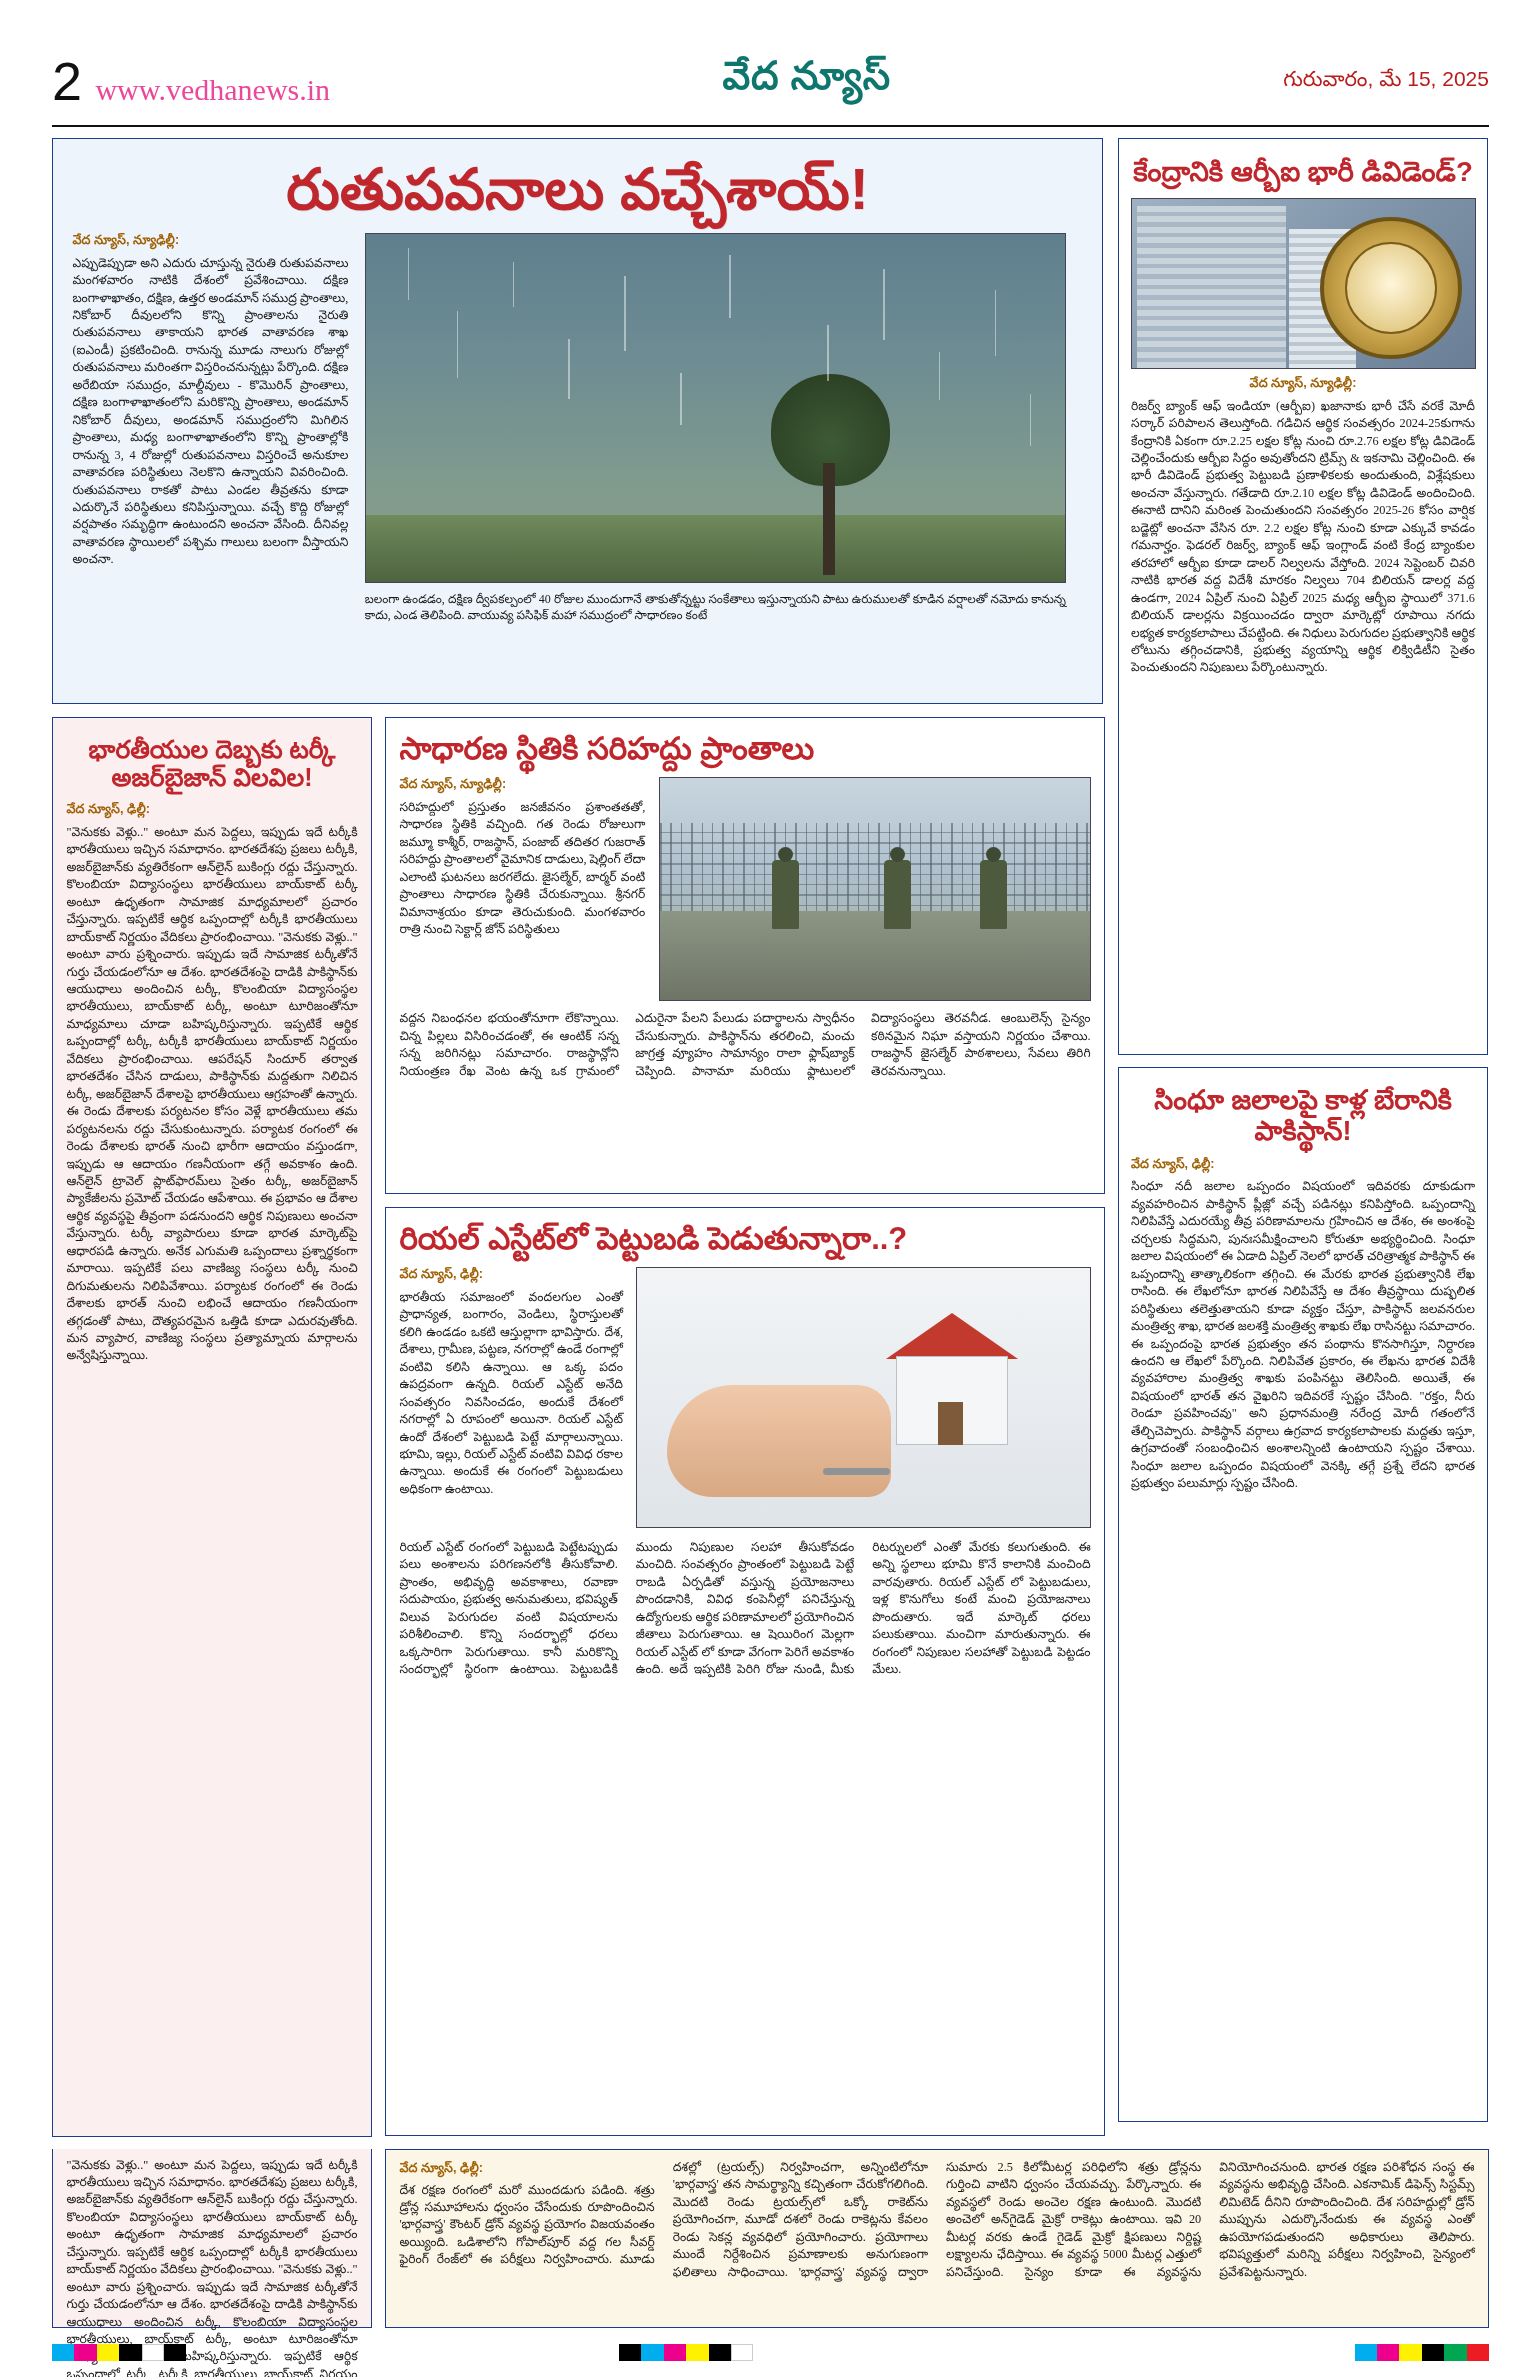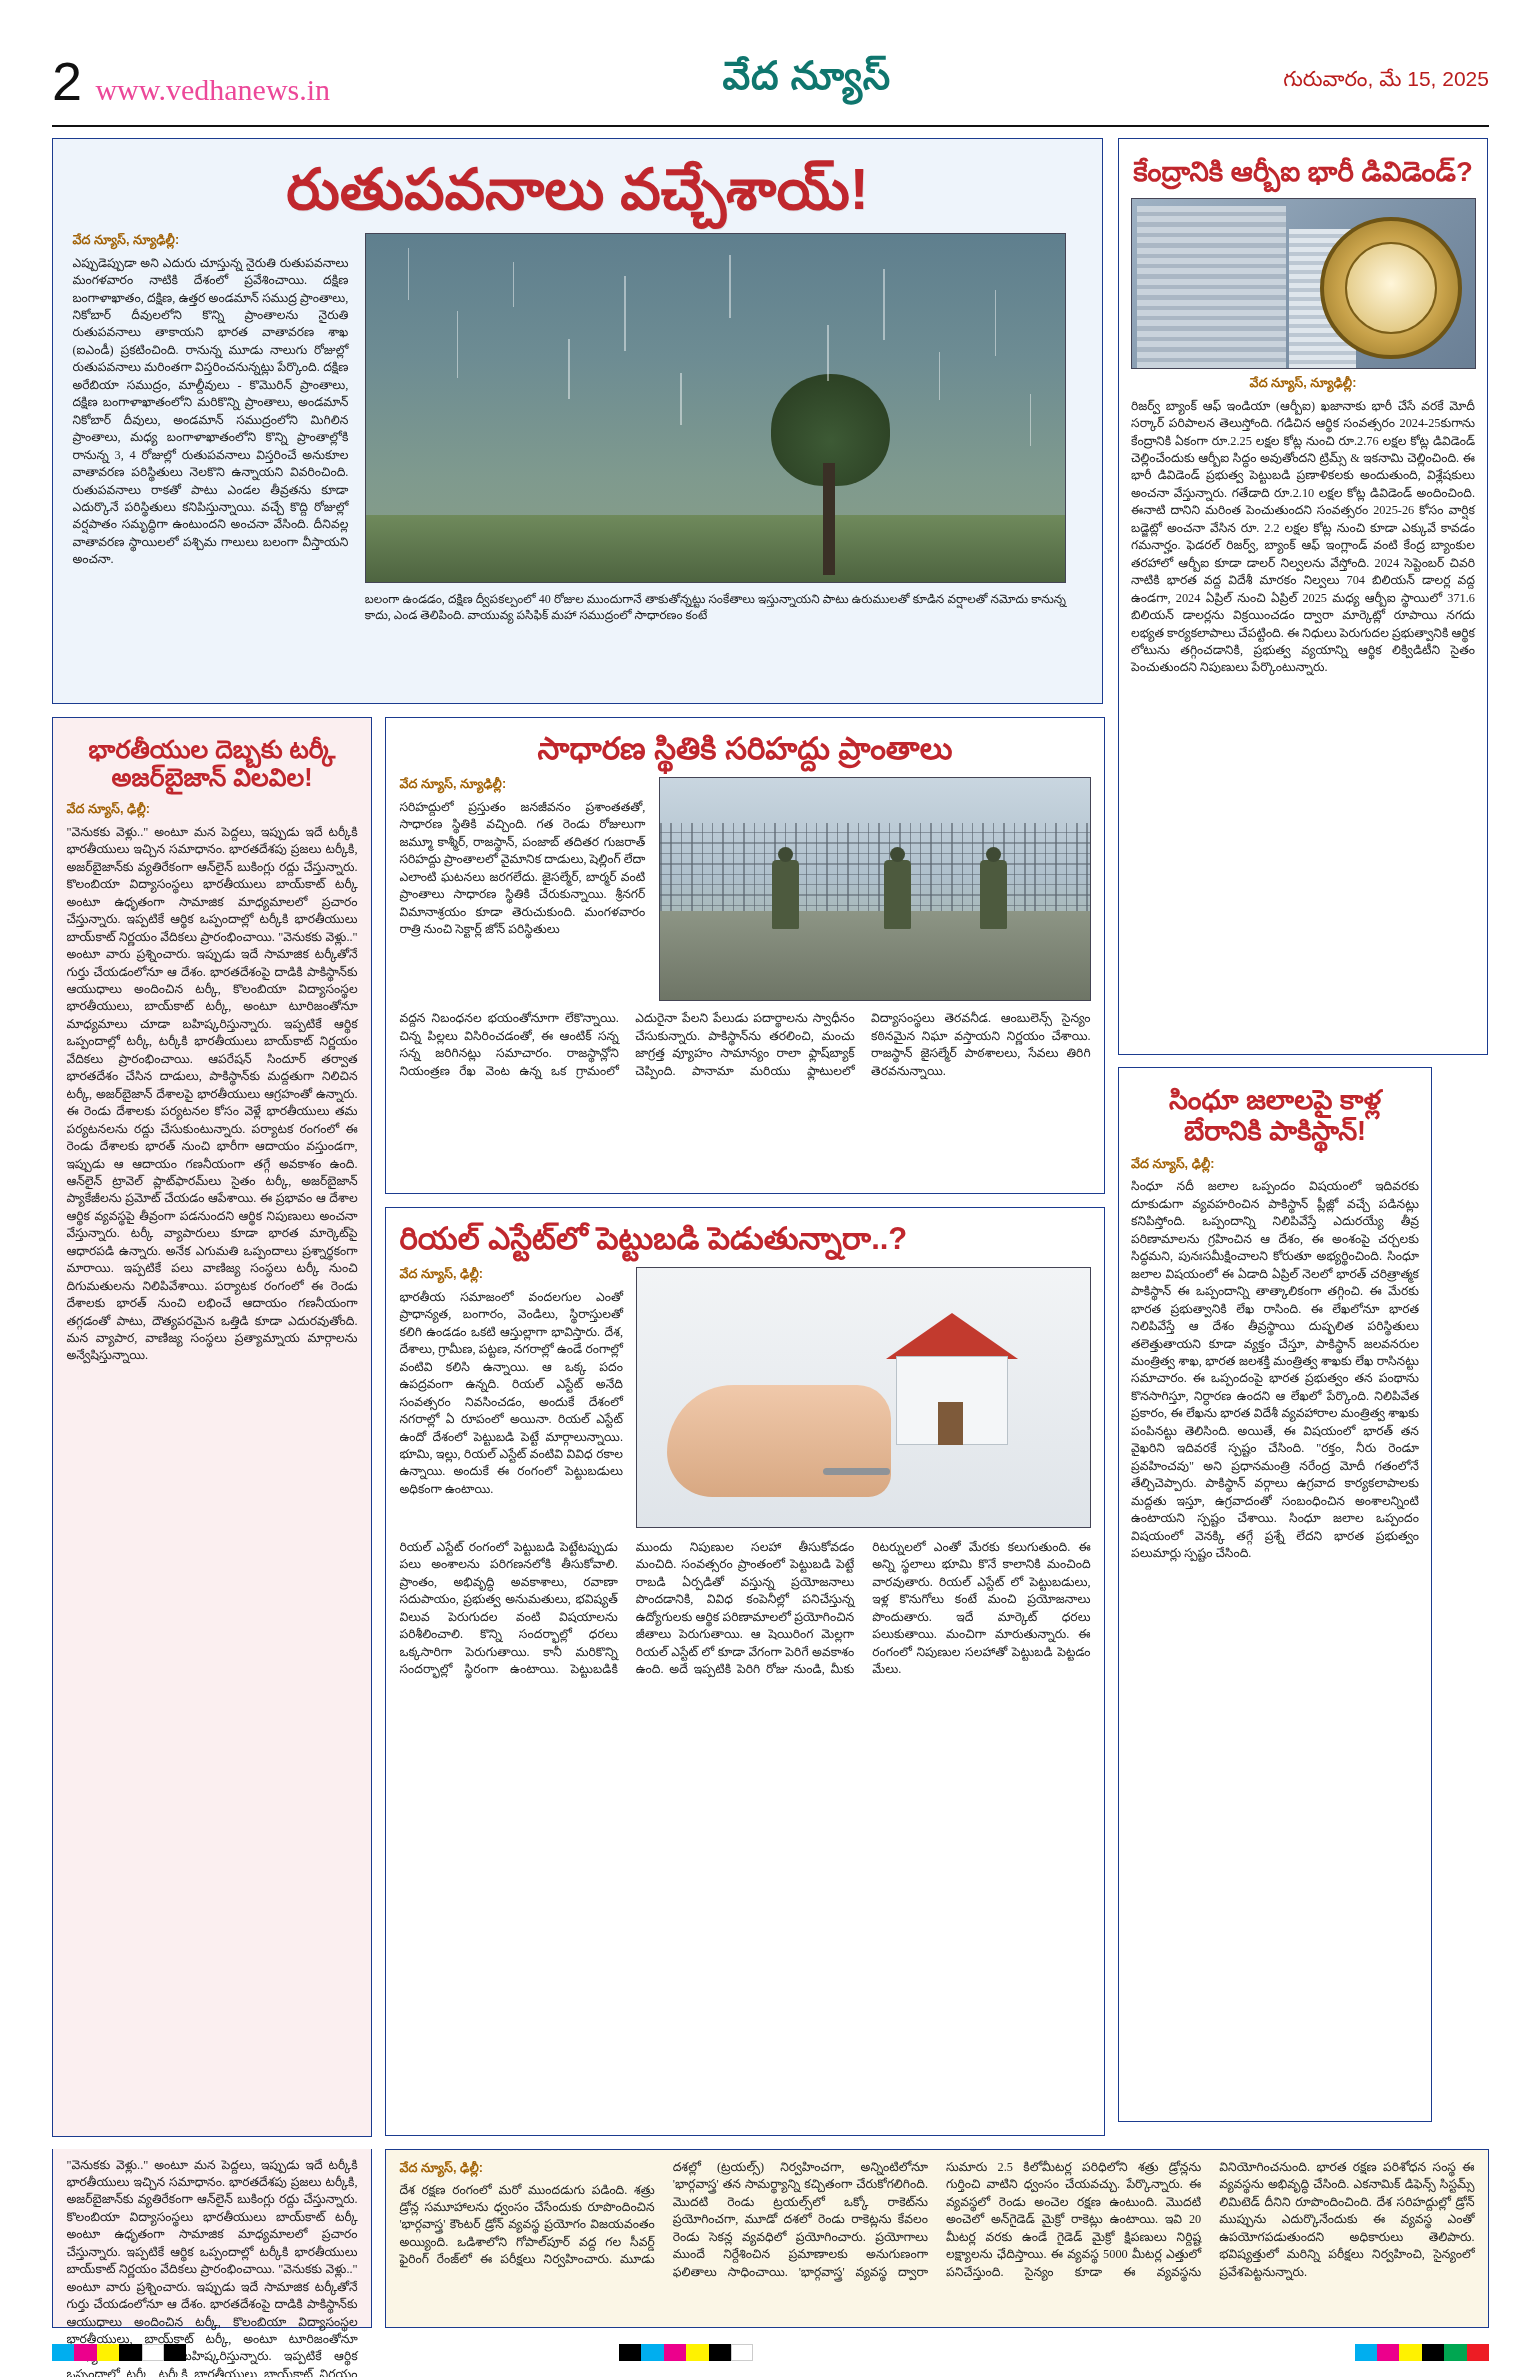--- a/index.html
+++ b/index.html
@@ -182,21 +182,21 @@
     border-radius: 50%;
     background: radial-gradient(circle at 50% 45%, #fff6da, #d9bb69);
     border: 2.2px solid #7a5d18;
   }
   #rbi .byline { text-align: center; margin-top: 7.5px; }
   #rbi .body-text { columns: 1; }
 
   
   #sindhu {
     top: 1067px; left: 1118px;
-    width: 314px; height: 1055px;
+    width: 370px; height: 1055px;
     background: #fff;
     padding: 12px 12px 9px 12px;
   }
   #sindhu .h {
     font-size: 27px;
     text-align: center;
     margin: 4.5px 0 10.4px 0;
   }
   #sindhu .pic { width: 345px; height: 190px; border: 0.7px solid #445; }
   .dam-photo { background: linear-gradient(180deg,#b9c9d6 0%, #8fa8b5 40%, #5d7f8c 100%); }
@@ -243,21 +243,21 @@
 
   
   #border {
     top: 717px; left: 385px;
     width: 720px; height: 477px;
     background: #fff;
     padding: 10.4px 13.4px 7.5px 13.4px;
   }
   #border .h {
     font-size: 31px;
-    text-align: center;
+    text-align: left;
     margin: 3px 0 10.4px 0;
   }
   #border .row { display: flex; gap: 13.4px; }
   #border .txt { width: 246px; }
   #border .pic { width: 432px; height: 224px; border: 0.7px solid #445; }
   .border-photo { background: linear-gradient(180deg,#c9d6e0 0%, #aebfcb 45%, #9aa98f 100%); }
   .border-photo .road {
     position: absolute; left: 0; right: 0; bottom: 0; height: 89px;
     background: linear-gradient(180deg,#8d9585,#6e7566);
   }

